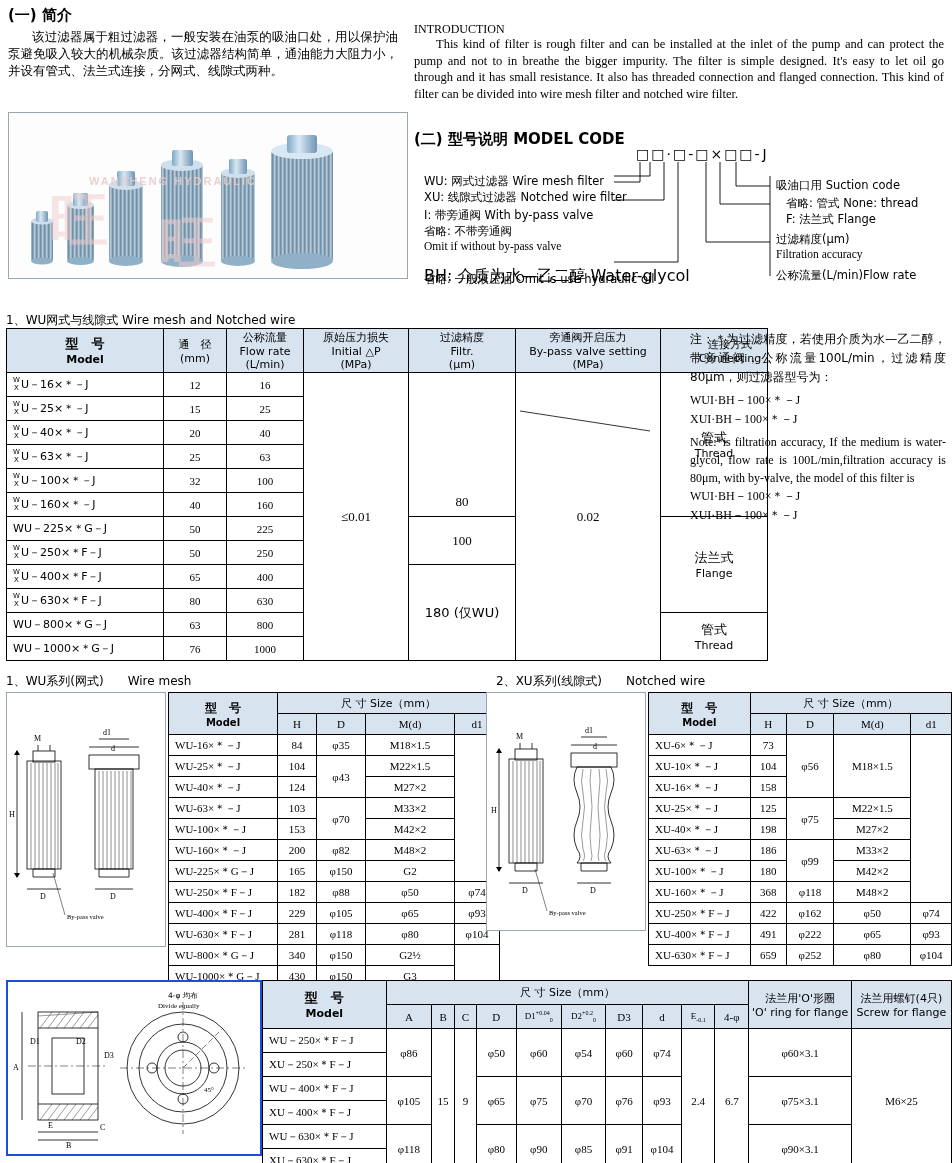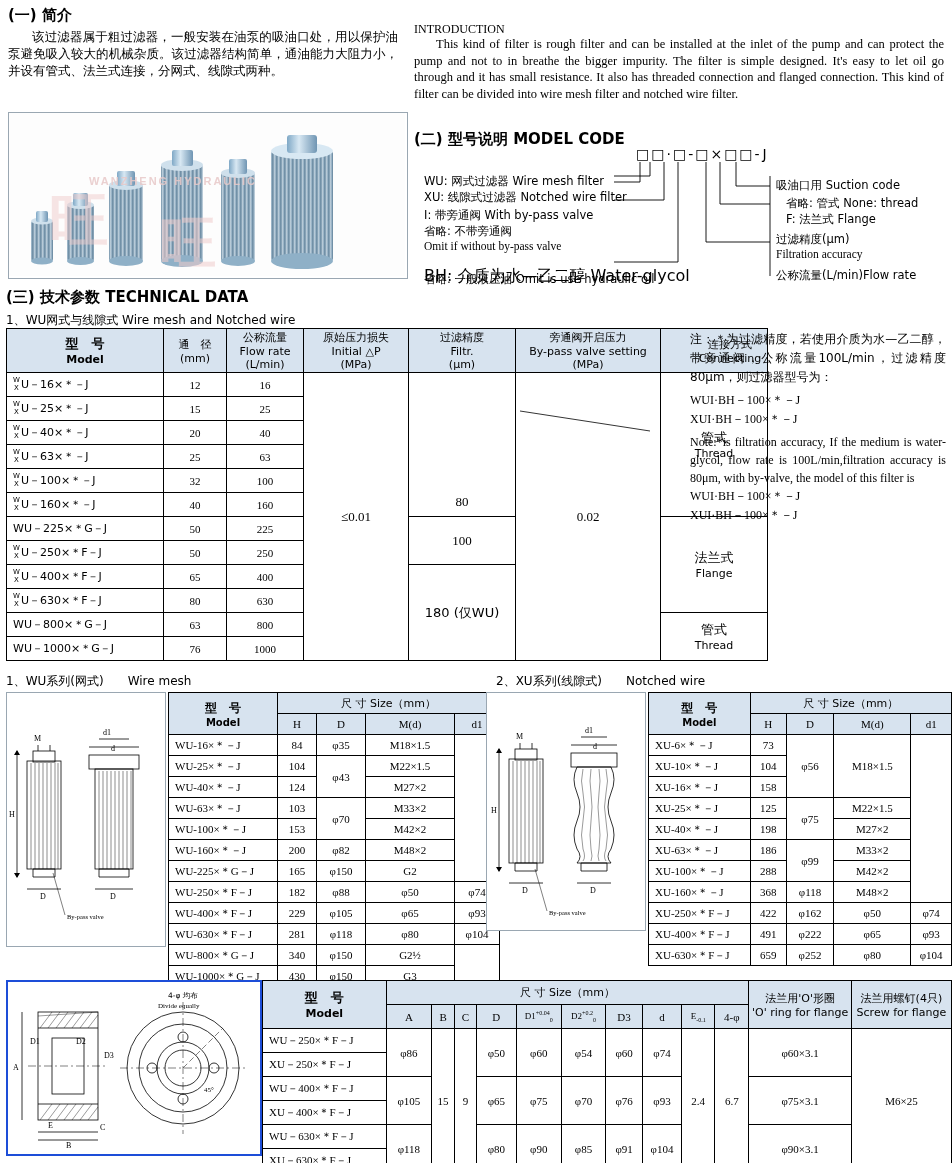--- a/index.html
+++ b/index.html
@@ -156,21 +156,20 @@
     <div class="abs cn" style="left:10px;top:126px;font-size:11.5px;">省略: 一般液压油  Omit is use hydraulic oil</div>
 
     <div class="abs cn" style="left:362px;top:32px;font-size:11.5px;">吸油口用  Suction code</div>
     <div class="abs cn" style="left:372px;top:50px;font-size:11.5px;">省略: 管式 None: thread</div>
     <div class="abs cn" style="left:372px;top:66px;font-size:11.5px;">F: 法兰式  Flange</div>
     <div class="abs cn" style="left:362px;top:86px;font-size:11.5px;">过滤精度(μm)</div>
     <div class="abs" style="left:362px;top:102px;font-size:11.5px;">Filtration accuracy</div>
     <div class="abs cn" style="left:362px;top:122px;font-size:11.5px;">公称流量(L/min)Flow rate</div>
   </div>
 
-  <div class="abs sec-title cn" id="td-title">(三) 技术参数  TECHNICAL DATA</div>
   <div class="abs cn" id="td-sub">1、WU网式与线隙式  Wire mesh and Notched wire</div>
 
   <table class="abs" id="maintbl">
     <tbody>
         <tr>
       <td class="hdr cn" style="width:152px;height:40px;">
         <div style="font-size:13px;">型　号</div>
             <div style="font-size:11px;">Model</div>
       </td>
       <td class="hdr2 cn" style="width:58px;">
@@ -543,21 +542,21 @@
       <td>M27×2</td>
     </tr>
     <tr>
       <td class="mdl">XU-63×＊－J</td>
       <td>186</td>
       <td rowspan="2">φ99</td>
       <td>M33×2</td>
     </tr>
     <tr>
       <td class="mdl">XU-100×＊－J</td>
-      <td>288</td>
+      <td>180</td>
       <td>M42×2</td>
     </tr>
     <tr>
       <td class="mdl">XU-160×＊－J</td>
       <td>368</td>
       <td>φ118</td>
       <td>M48×2</td>
     </tr>
     <tr>
       <td class="mdl">XU-250×＊F－J</td>

